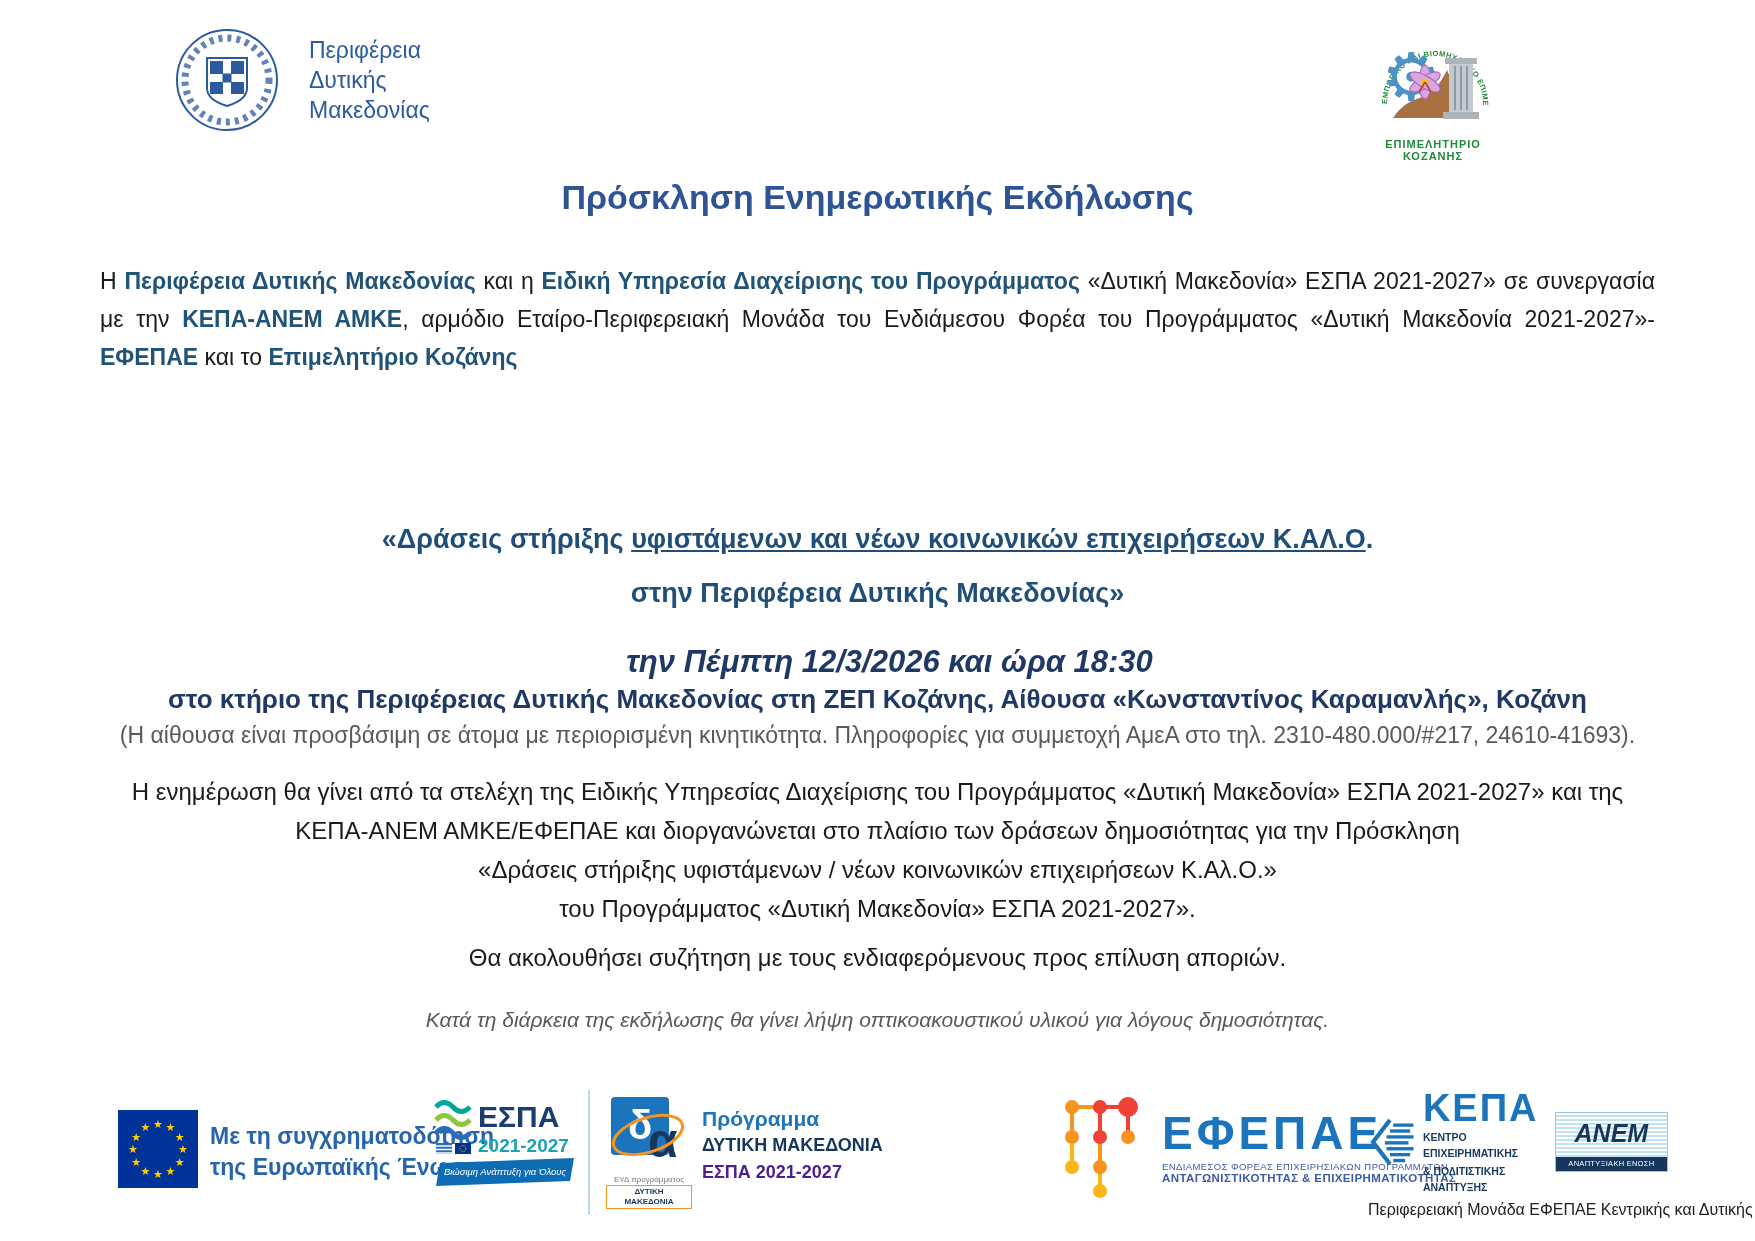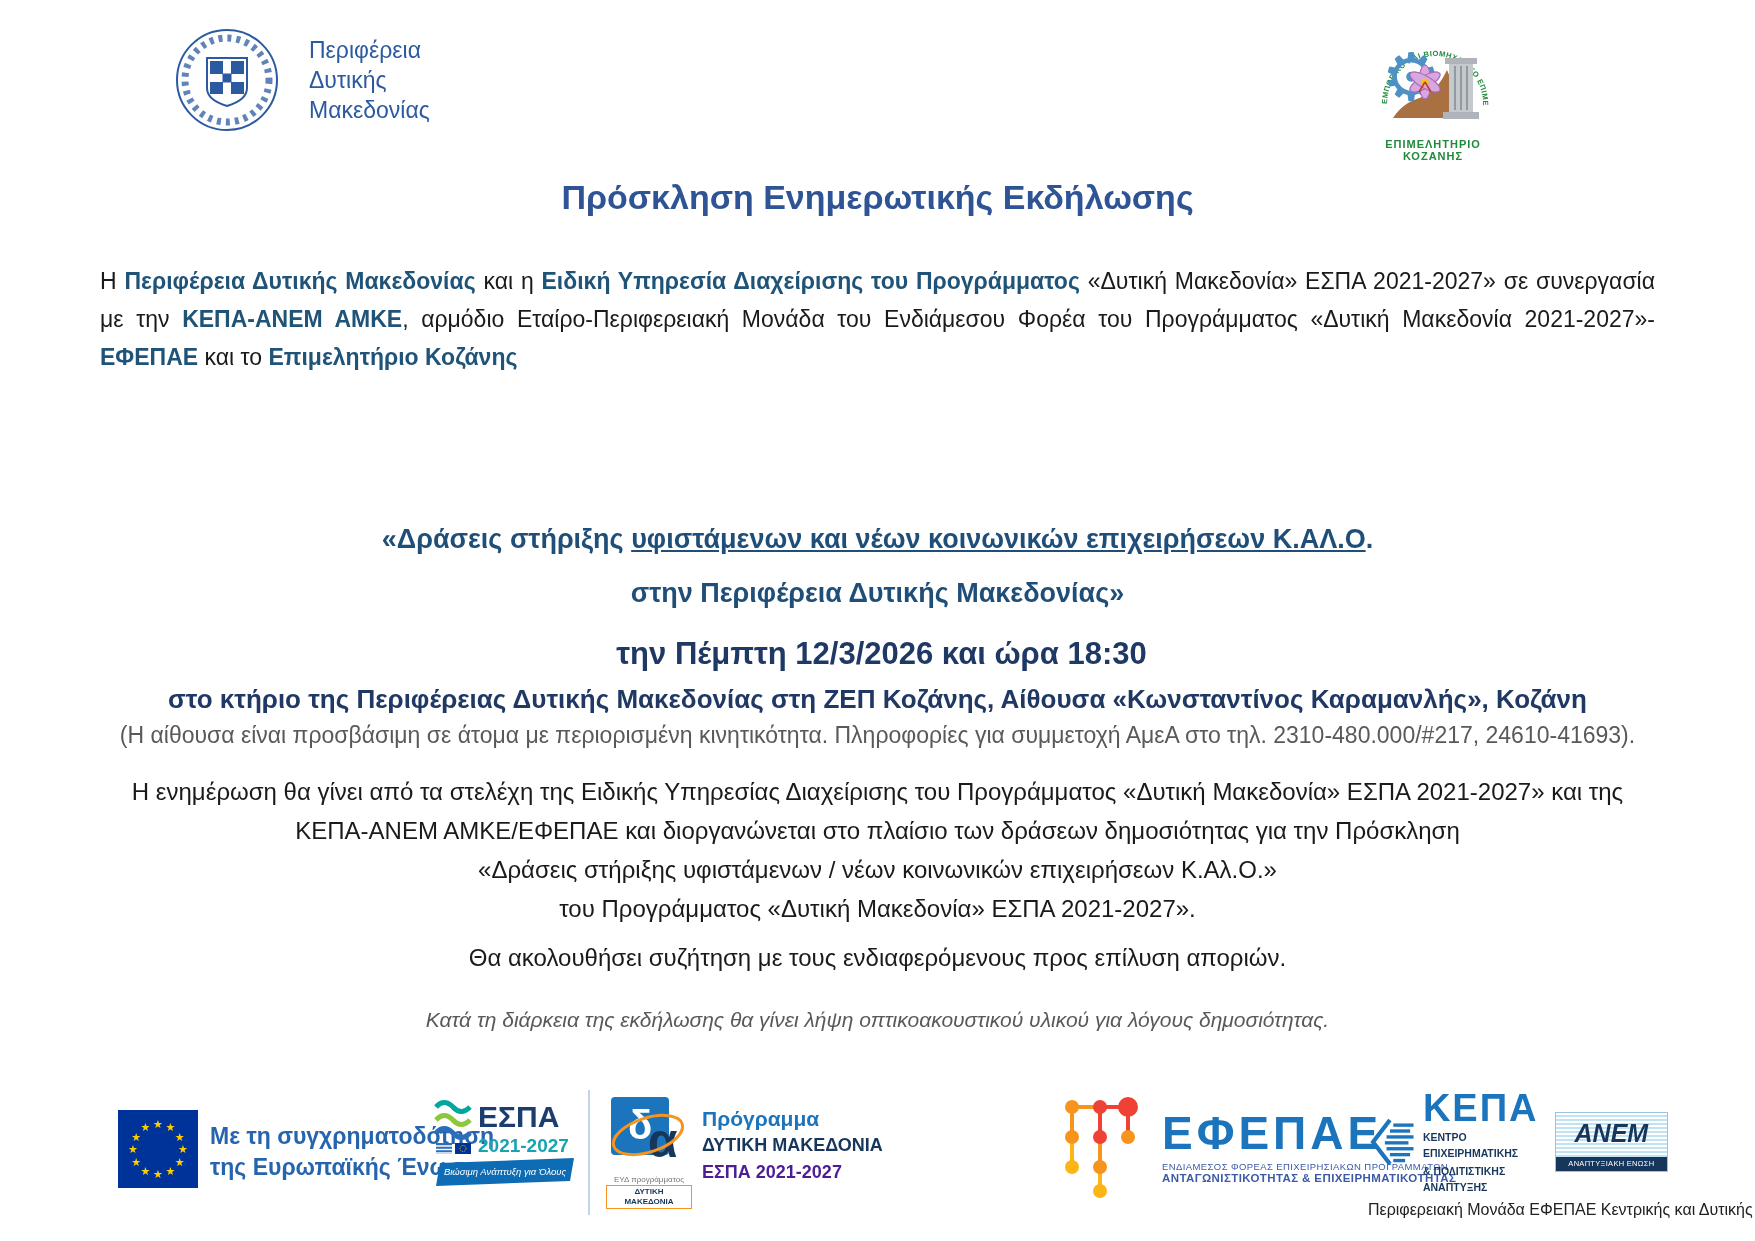--- a/index.html
+++ b/index.html
@@ -15,21 +15,21 @@
   .chamber-caption{color:#1F8A3B;font-weight:bold;font-size:11px;letter-spacing:1px;margin-top:-4px;}
   
   .title{position:absolute;left:0;right:0;top:178px;text-align:center;
     font-size:34px;font-weight:bold;color:#2F5496;margin:0;}
   .col{position:absolute;left:100px;width:1555px;}
   .intro{top:262px;text-align:justify;font-size:23px;line-height:38px;margin:0;}
   .b{color:#1F5377;font-weight:bold;}
   .invite{top:438px;text-align:center;font-size:24px;margin:0;}
   .theme{top:512px;text-align:center;font-size:27px;line-height:54px;font-weight:bold;color:#1F4E79;margin:0;}
   .theme .u{text-decoration:underline;}
-  .date{top:632px;text-align:center;font-size:31px;font-weight:bold;color:#1F3864;margin:4px;}
+  .date{top:632px;text-align:center;font-size:31px;font-weight:bold;color:#1F3864;margin:12px;font-style:italic;}
   .venue{top:684px;text-align:center;font-size:26px;font-weight:bold;color:#1F3864;margin:0;}
   .access{top:722px;text-align:center;font-size:23px;color:#595959;margin:0;}
   .details{top:772px;text-align:center;font-size:24px;line-height:39px;margin:0;}
   .discussion{top:944px;text-align:center;font-size:24px;margin:0;}
   .notice{top:1008px;text-align:center;font-size:21px;font-style:italic;color:#595959;margin:0;}
   
   .footer{position:absolute;left:0;top:1085px;width:1755px;height:150px;}
   .eu-flag{position:absolute;left:118px;top:25px;}
   .eu-text{position:absolute;left:210px;top:36px;color:#2665AE;font-weight:bold;font-size:23px;line-height:31px;}
   .espa-logo{position:absolute;left:432px;top:8px;}

